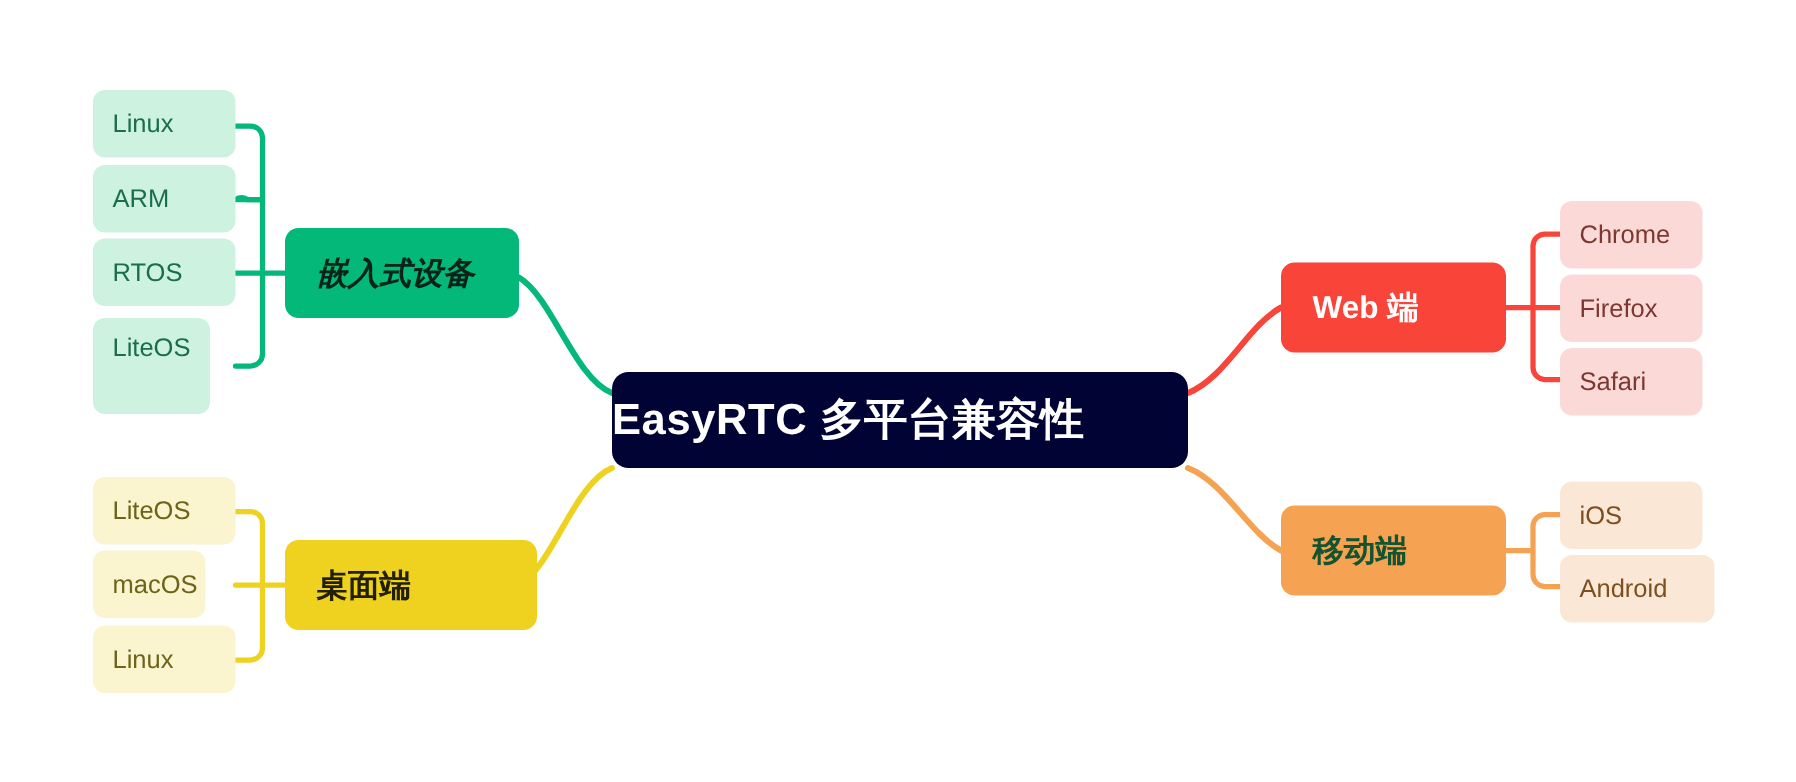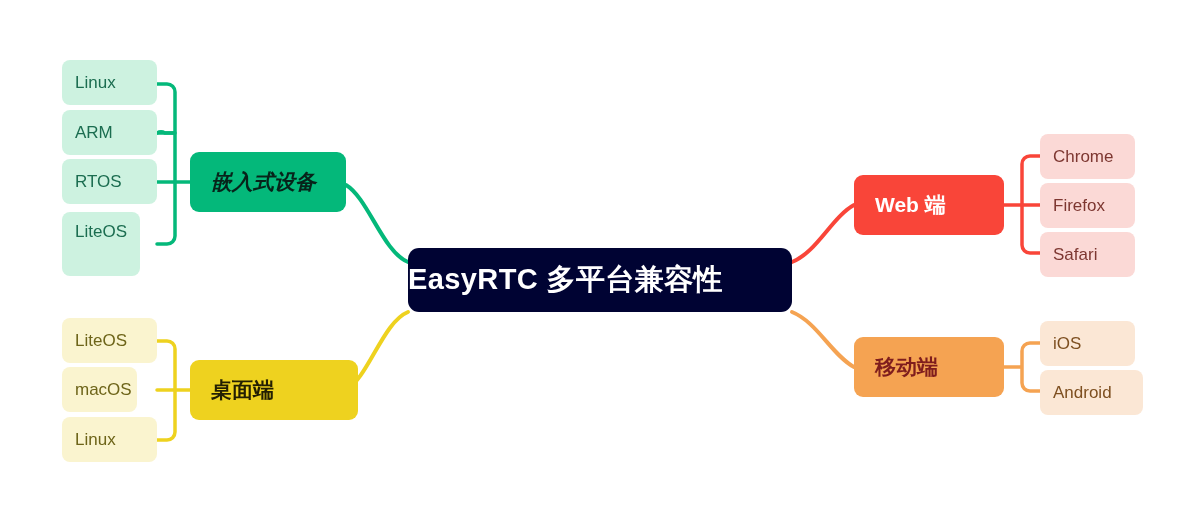--- a/index.html
+++ b/index.html
@@ -42,21 +42,21 @@
   }
   .node-branch {
     justify-content: flex-start;
     padding-left: 21px;
     font-size: 21px;
     font-weight: 700;
   }
   .branch-green  { background: #04b87a; color: #07231a; }
   .branch-yellow { background: #eed21f; color: #231f02; }
   .branch-red    { background: #f94539; color: #ffffff; }
-  .branch-orange { background: #f5a352; color: #7f1d1d; }
+  .branch-orange { background: #f5a352; color: #14532d; }
 
   .node-leaf {
     justify-content: flex-start;
     padding-left: 13px;
     font-size: 17px;
     font-weight: 400;
     border-radius: 8px;
   }
   .leaf-green  { background: #cdf2e0; color: #1b6d50; }
   .leaf-yellow { background: #faf4cf; color: #6d6419; }

